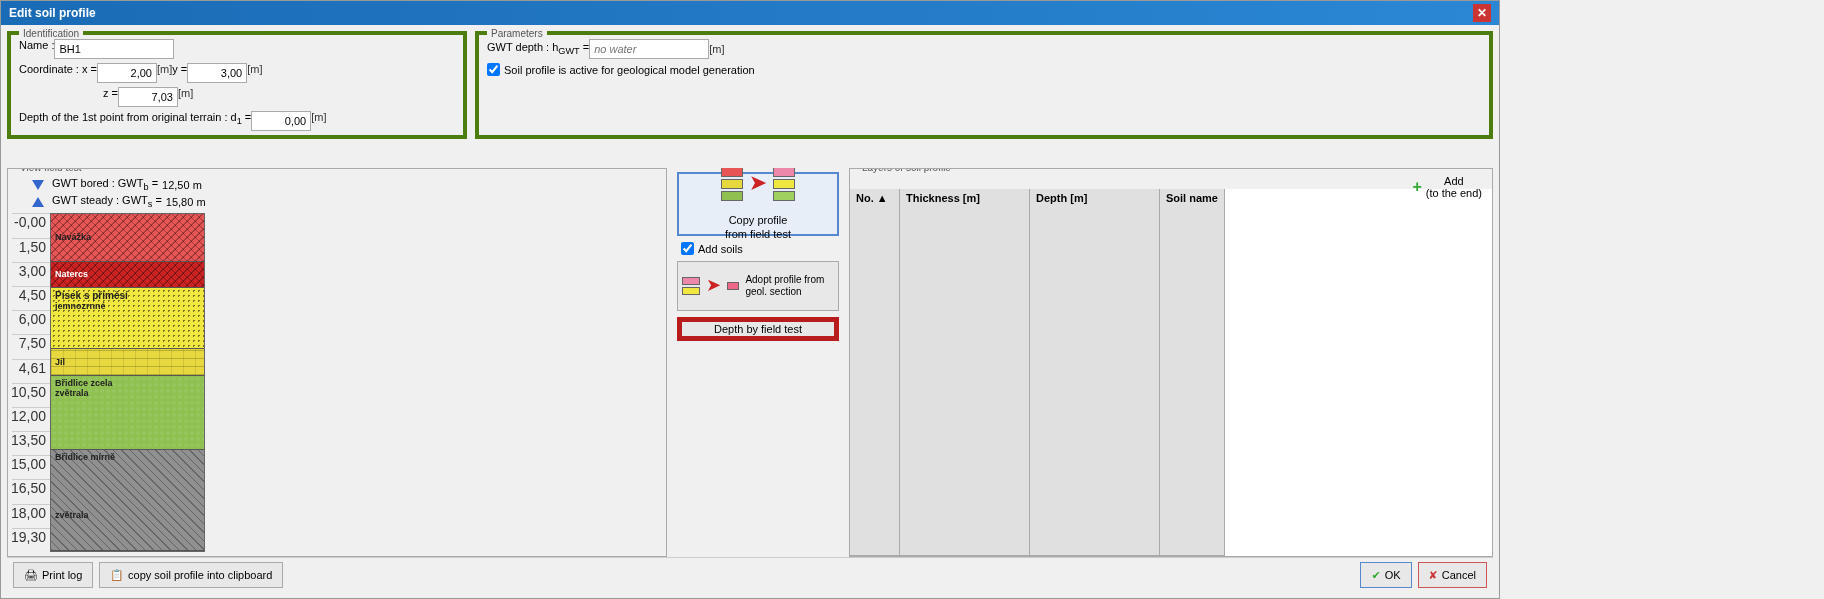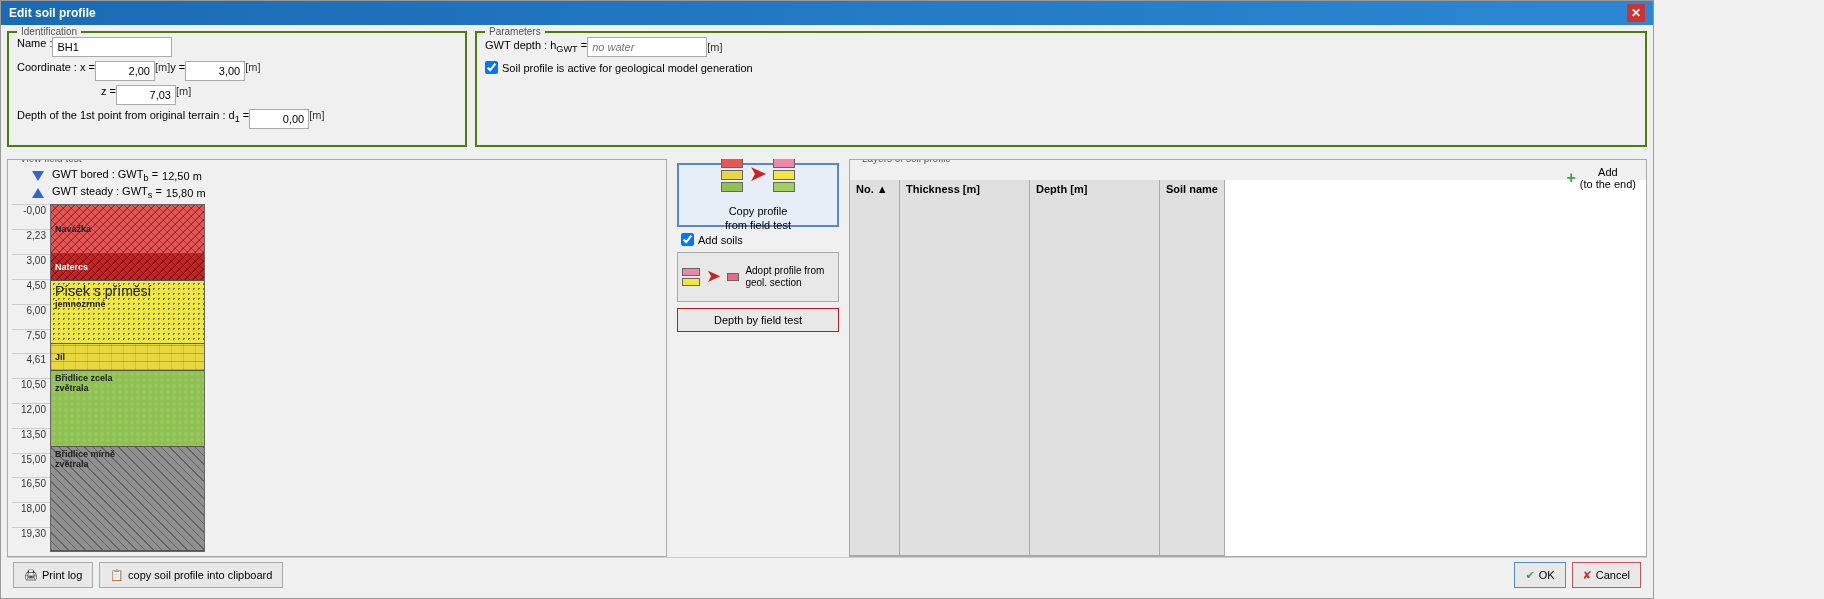--- a/index.html
+++ b/index.html
@@ -1,18 +1,18 @@
 <!DOCTYPE html>
 <html><head>
   <meta charset="utf-8">
   <style>
     * { box-sizing: border-box; margin: 0; padding: 0; }
     body { font-family: Arial, sans-serif; font-size: 11px; background: #f0f0f0; overflow: hidden; }
     
-    .window { width: 1654px; height: 599px; background: #f0f0f0; border: 1px solid #999; display: flex; flex-direction: column; }
+    .window { width: 1500px; height: 599px; background: #f0f0f0; border: 1px solid #999; display: flex; flex-direction: column; }
     
     .title-bar {
       background: linear-gradient(to right, #1a6bb5, #2b87d4);
       color: white;
       padding: 4px 8px;
       font-size: 12px;
       font-weight: bold;
       display: flex;
       justify-content: space-between;
       align-items: center;
@@ -24,21 +24,21 @@
       color: white;
       border: none;
       cursor: pointer;
       font-size: 12px;
       display: flex; align-items: center; justify-content: center;
       font-weight: bold;
     }
     
     .content { flex: 1; display: flex; flex-direction: column; padding: 6px; overflow: hidden; }
     
-    .section-group { border: 2px solid #4d7c0f; padding: 4px 8px 12px; margin-bottom: 6px; position: relative; }
+    .section-group { border: 4px solid #4d7c0f; padding: 4px 8px 0; margin-bottom: 23px; position: relative; }
     .section-label {
       position: absolute; top: -7px; left: 8px;
       background: #f0f0f0; padding: 0 4px;
       font-size: 10px; color: #555;
     }
     
     .top-area { display: flex; gap: 8px; margin-bottom: 6px; }
     
     .identification { flex: 0 0 460px; }
     .parameters { flex: 1; }
@@ -57,21 +57,21 @@
     .main-area { display: flex; flex: 1; gap: 6px; overflow: hidden; }
     
     .view-field-test { flex: 0 0 660px; display: flex; flex-direction: column; overflow: hidden; }
     .vft-section { border: 1px solid #aaa; flex: 1; padding: 4px; position: relative; display: flex; flex-direction: column; overflow: hidden; }
     .vft-section .section-label { background: #f0f0f0; }
     
     .gwt-info { display: flex; flex-direction: column; gap: 2px; padding: 4px 0 4px 20px; font-size: 11px; }
     .gwt-row { display: flex; align-items: center; gap: 4px; }
     
     .soil-diagram-area { display: flex; flex: 1; overflow: hidden; position: relative; }
-    .depth-scale { width: 38px; padding-top: 0; font-size: 10px; color: #333; flex-shrink: 0; display: flex; flex-direction: column; text-align: right; }
+    .depth-scale { width: 38px; padding-top: 0; font-size: 14px; color: #333; flex-shrink: 0; display: flex; flex-direction: column; text-align: right; }
     .depth-mark { display: flex; align-items: flex-start; height: 28px; justify-content: flex-end; padding-right: 4px; border-top: 1px solid #ccc; }
     
     .soil-column { flex: 0 0 160px; position: relative; border: 1px solid #666; overflow: hidden; }
     
     .soil-layer { position: absolute; left: 0; right: 0; border-bottom: 1px solid #555; display: flex; align-items: center; padding-left: 4px; font-size: 9px; font-weight: bold; color: #222; overflow: hidden; }
     
     
     .layer-navazka { background: #e85555; }
     .layer-natercs { background: #cc2222; }
     
@@ -83,20 +83,21 @@
     .hatching-dots {
       background-image: radial-gradient(circle, rgba(0,0,0,0.5) 1px, transparent 1px);
       background-size: 5px 5px;
     }
     .hatching-dash {
       background-image: repeating-linear-gradient(0deg, rgba(0,0,0,0.2) 0, rgba(0,0,0,0.2) 1px, transparent 0, transparent 8px),
                         repeating-linear-gradient(90deg, rgba(0,0,0,0.1) 0, rgba(0,0,0,0.1) 1px, transparent 0, transparent 12px);
     }
     .hatching-diag {
       background-image: repeating-linear-gradient(45deg, rgba(0,0,0,0.3) 0, rgba(0,0,0,0.3) 1px, transparent 0, transparent 6px);
+      gap: 48px;
     }
     .hatching-dots2 {
       background-image: radial-gradient(circle, rgba(150,200,100,0.8) 2px, transparent 2px);
       background-size: 6px 6px;
     }
     
     .middle-panel { flex: 0 0 170px; display: flex; flex-direction: column; gap: 6px; padding: 4px; }
     
     .btn-large {
       border: 2px solid #5588cc;
@@ -104,21 +105,21 @@
       padding: 4px;
       cursor: pointer;
       display: flex; align-items: center; justify-content: center; gap: 8px;
       height: 64px;
       font-size: 11px;
       text-align: center;
       line-height: 1.3;
     }
     
     .btn-normal {
-      border: 1px solid #b91c1c;
+      border: 5px solid #b91c1c;
       background: #e8e8e8;
       padding: 4px 8px;
       cursor: pointer;
       font-size: 11px;
       height: 24px;
       display: flex; align-items: center; justify-content: center;
     }
     
     .checkbox-row { display: flex; align-items: center; gap: 4px; font-size: 11px; }
     
@@ -251,21 +252,21 @@
               <span class="gwt-triangle-up"></span>
               <span>GWT steady : GWT<sub>s</sub> =</span>
               <span>15,80 m</span>
             </div>
           </div>
 
           <div class="soil-diagram-area">
 
             <div class="depth-scale">
               <div class="depth-mark">-0,00</div>
-              <div class="depth-mark">2,23</div>
+              <div class="depth-mark">1,50</div>
               <div class="depth-mark">3,00</div>
               <div class="depth-mark">4,50</div>
               <div class="depth-mark">6,00</div>
               <div class="depth-mark">7,50</div>
               <div class="depth-mark">4,61</div>
               <div class="depth-mark">10,50</div>
               <div class="depth-mark">12,00</div>
               <div class="depth-mark">13,50</div>
               <div class="depth-mark">15,00</div>
               <div class="depth-mark">16,50</div>
@@ -277,21 +278,21 @@
 
               <div class="soil-layer layer-navazka hatching-cross" style="top:0%; height:14%; background-color:#e85555;">
                 <span style="font-size:9px;font-weight:bold;">Navážka</span>
               </div>
 
               <div class="soil-layer layer-natercs hatching-cross" style="position:absolute;top:14%;height:8%;background-color:#cc2222;left:0;right:0;border-bottom:1px solid #555;display:flex;align-items:center;padding-left:4px;">
                 <span style="font-size:9px;font-weight:bold;color:#fff;">Natercs</span>
               </div>
 
               <div class="soil-layer hatching-dots" style="position:absolute;top:22%;height:18%;background-color:#f0e840;left:0;right:0;border-bottom:1px solid #555;display:flex;align-items:flex-start;padding:2px 4px;flex-direction:column;">
-                <span style="font-size:14px;font-weight:normal;">Písek s příměsí</span>
+                <span style="font-size:10px;font-weight:bold;">Písek s příměsí</span>
                 <span style="font-size:9px;font-weight:bold;">jemnozrnné</span>
               </div>
 
               <div class="soil-layer hatching-dash" style="position:absolute;top:40%;height:8%;background-color:#e8d840;left:0;right:0;border-bottom:1px solid #555;display:flex;align-items:center;padding-left:4px;">
                 <span style="font-size:9px;font-weight:bold;">Jíl</span>
               </div>
 
               <div class="soil-layer hatching-dots2" style="position:absolute;top:48%;height:22%;background-color:#90c050;left:0;right:0;border-bottom:1px solid #555;display:flex;align-items:flex-start;padding:2px 4px;flex-direction:column;">
                 <span style="font-size:9px;font-weight:bold;">Břidlice zcela</span>
                 <span style="font-size:9px;font-weight:bold;">zvětrala</span>

